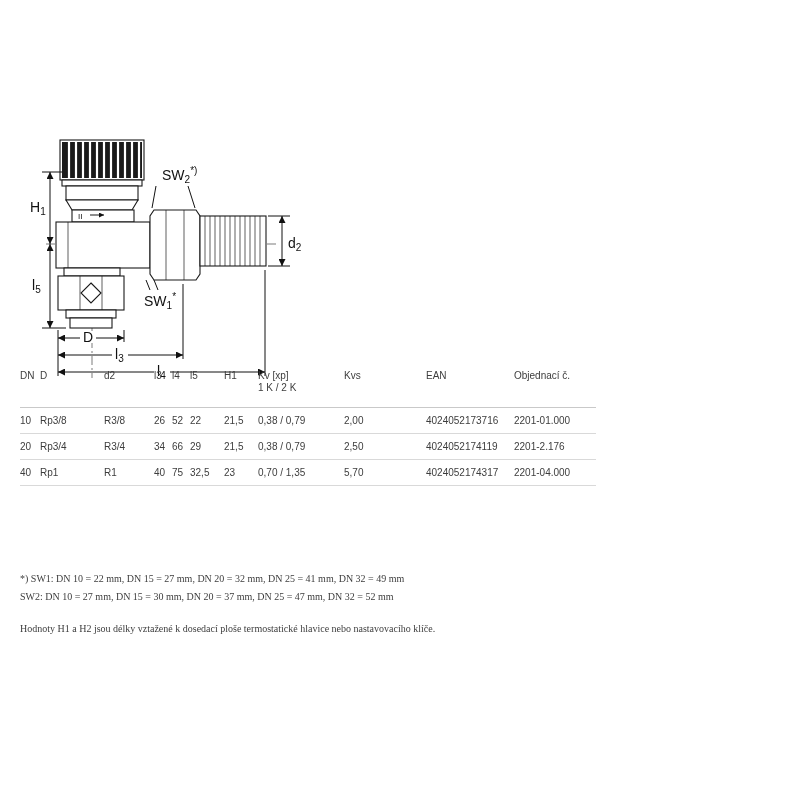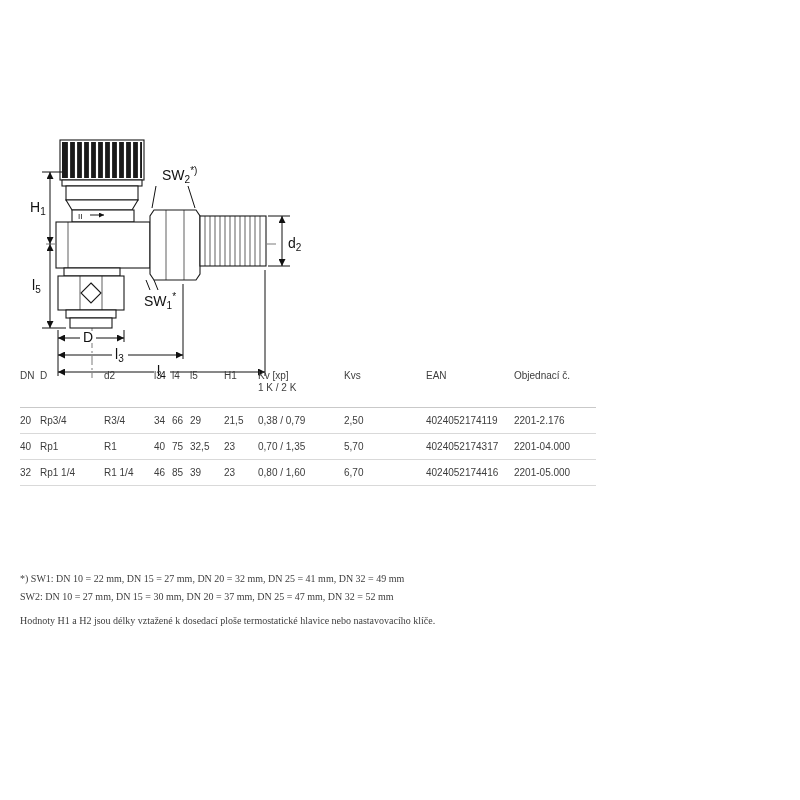--- a/index.html
+++ b/index.html
@@ -15,21 +15,21 @@
   table.spec-table{position:absolute;left:20px;top:368px;border-collapse:collapse;table-layout:fixed;
     font-size:10px;color:#3d3d3d;width:576px;}
   table.spec-table th{text-align:left;font-weight:normal;vertical-align:top;
     padding:2px 2px 14px 0;border-bottom:1px solid #c9c9c9;}
   table.spec-table td{padding:7px 2px 7px 0;border-bottom:1px solid #d9d9d9;
     white-space:nowrap;overflow:hidden;}
   .subhead{margin-top:1px;}
 
   .notes{position:absolute;left:20px;top:572px;font-size:10px;color:#3d3d3d;width:560px;}
   .notes p{margin:0 0 4px 0;line-height:14px;font-family:Liberation Serif, serif;}
-  .notes p.gap{margin-top:10px;}
+  .notes p.gap{margin-top:18px;}
 </style>
 </head>
 <body>
 
 <div class="page">
 
   <div class="drawing">
     <svg width="290" height="262" viewBox="0 0 290 262" xmlns="http://www.w3.org/2000/svg">
       <defs>
         <marker id="arr" viewBox="0 0 10 10" refX="10" refY="5" markerWidth="7" markerHeight="7" orient="auto-start-reverse">
@@ -193,20 +193,33 @@
           <div>Kv [xp]</div>
           <div class="subhead">1 K / 2 K</div>
         </th>
         <th>Kvs</th>
         <th>EAN</th>
         <th>Objednací č.</th>
       </tr>
     </thead>
     <tbody>
       <tr>
+        <td>10</td>
+        <td>Rp3/8</td>
+        <td>R3/8</td>
+        <td>26</td>
+        <td>52</td>
+        <td>22</td>
+        <td>21,5</td>
+        <td>0,38 / 0,79</td>
+        <td>2,00</td>
+        <td>4024052173716</td>
+        <td>2201-01.000</td>
+      </tr>
+      <tr>
         <td>20</td>
         <td>Rp3/4</td>
         <td>R3/4</td>
         <td>34</td>
         <td>66</td>
         <td>29</td>
         <td>21,5</td>
         <td>0,38 / 0,79</td>
         <td>2,50</td>
         <td>4024052174119</td>
@@ -218,33 +231,20 @@
         <td>R1</td>
         <td>40</td>
         <td>75</td>
         <td>32,5</td>
         <td>23</td>
         <td>0,70 / 1,35</td>
         <td>5,70</td>
         <td>4024052174317</td>
         <td>2201-04.000</td>
       </tr>
-      <tr>
-        <td>32</td>
-        <td>Rp1 1/4</td>
-        <td>R1 1/4</td>
-        <td>46</td>
-        <td>85</td>
-        <td>39</td>
-        <td>23</td>
-        <td>0,80 / 1,60</td>
-        <td>6,70</td>
-        <td>4024052174416</td>
-        <td>2201-05.000</td>
-      </tr>
     </tbody>
   </table>
 
   <div class="notes">
     <p>*) SW1: DN 10 = 22 mm, DN 15 = 27 mm, DN 20 = 32 mm, DN 25 = 41 mm, DN 32 = 49 mm</p>
     <p>SW2: DN 10 = 27 mm, DN 15 = 30 mm, DN 20 = 37 mm, DN 25 = 47 mm, DN 32 = 52 mm</p>
     <p class="gap">Hodnoty H1 a H2 jsou délky vztažené k dosedací ploše termostatické hlavice nebo nastavovacího klíče.</p>
   </div>
 
 </div>

